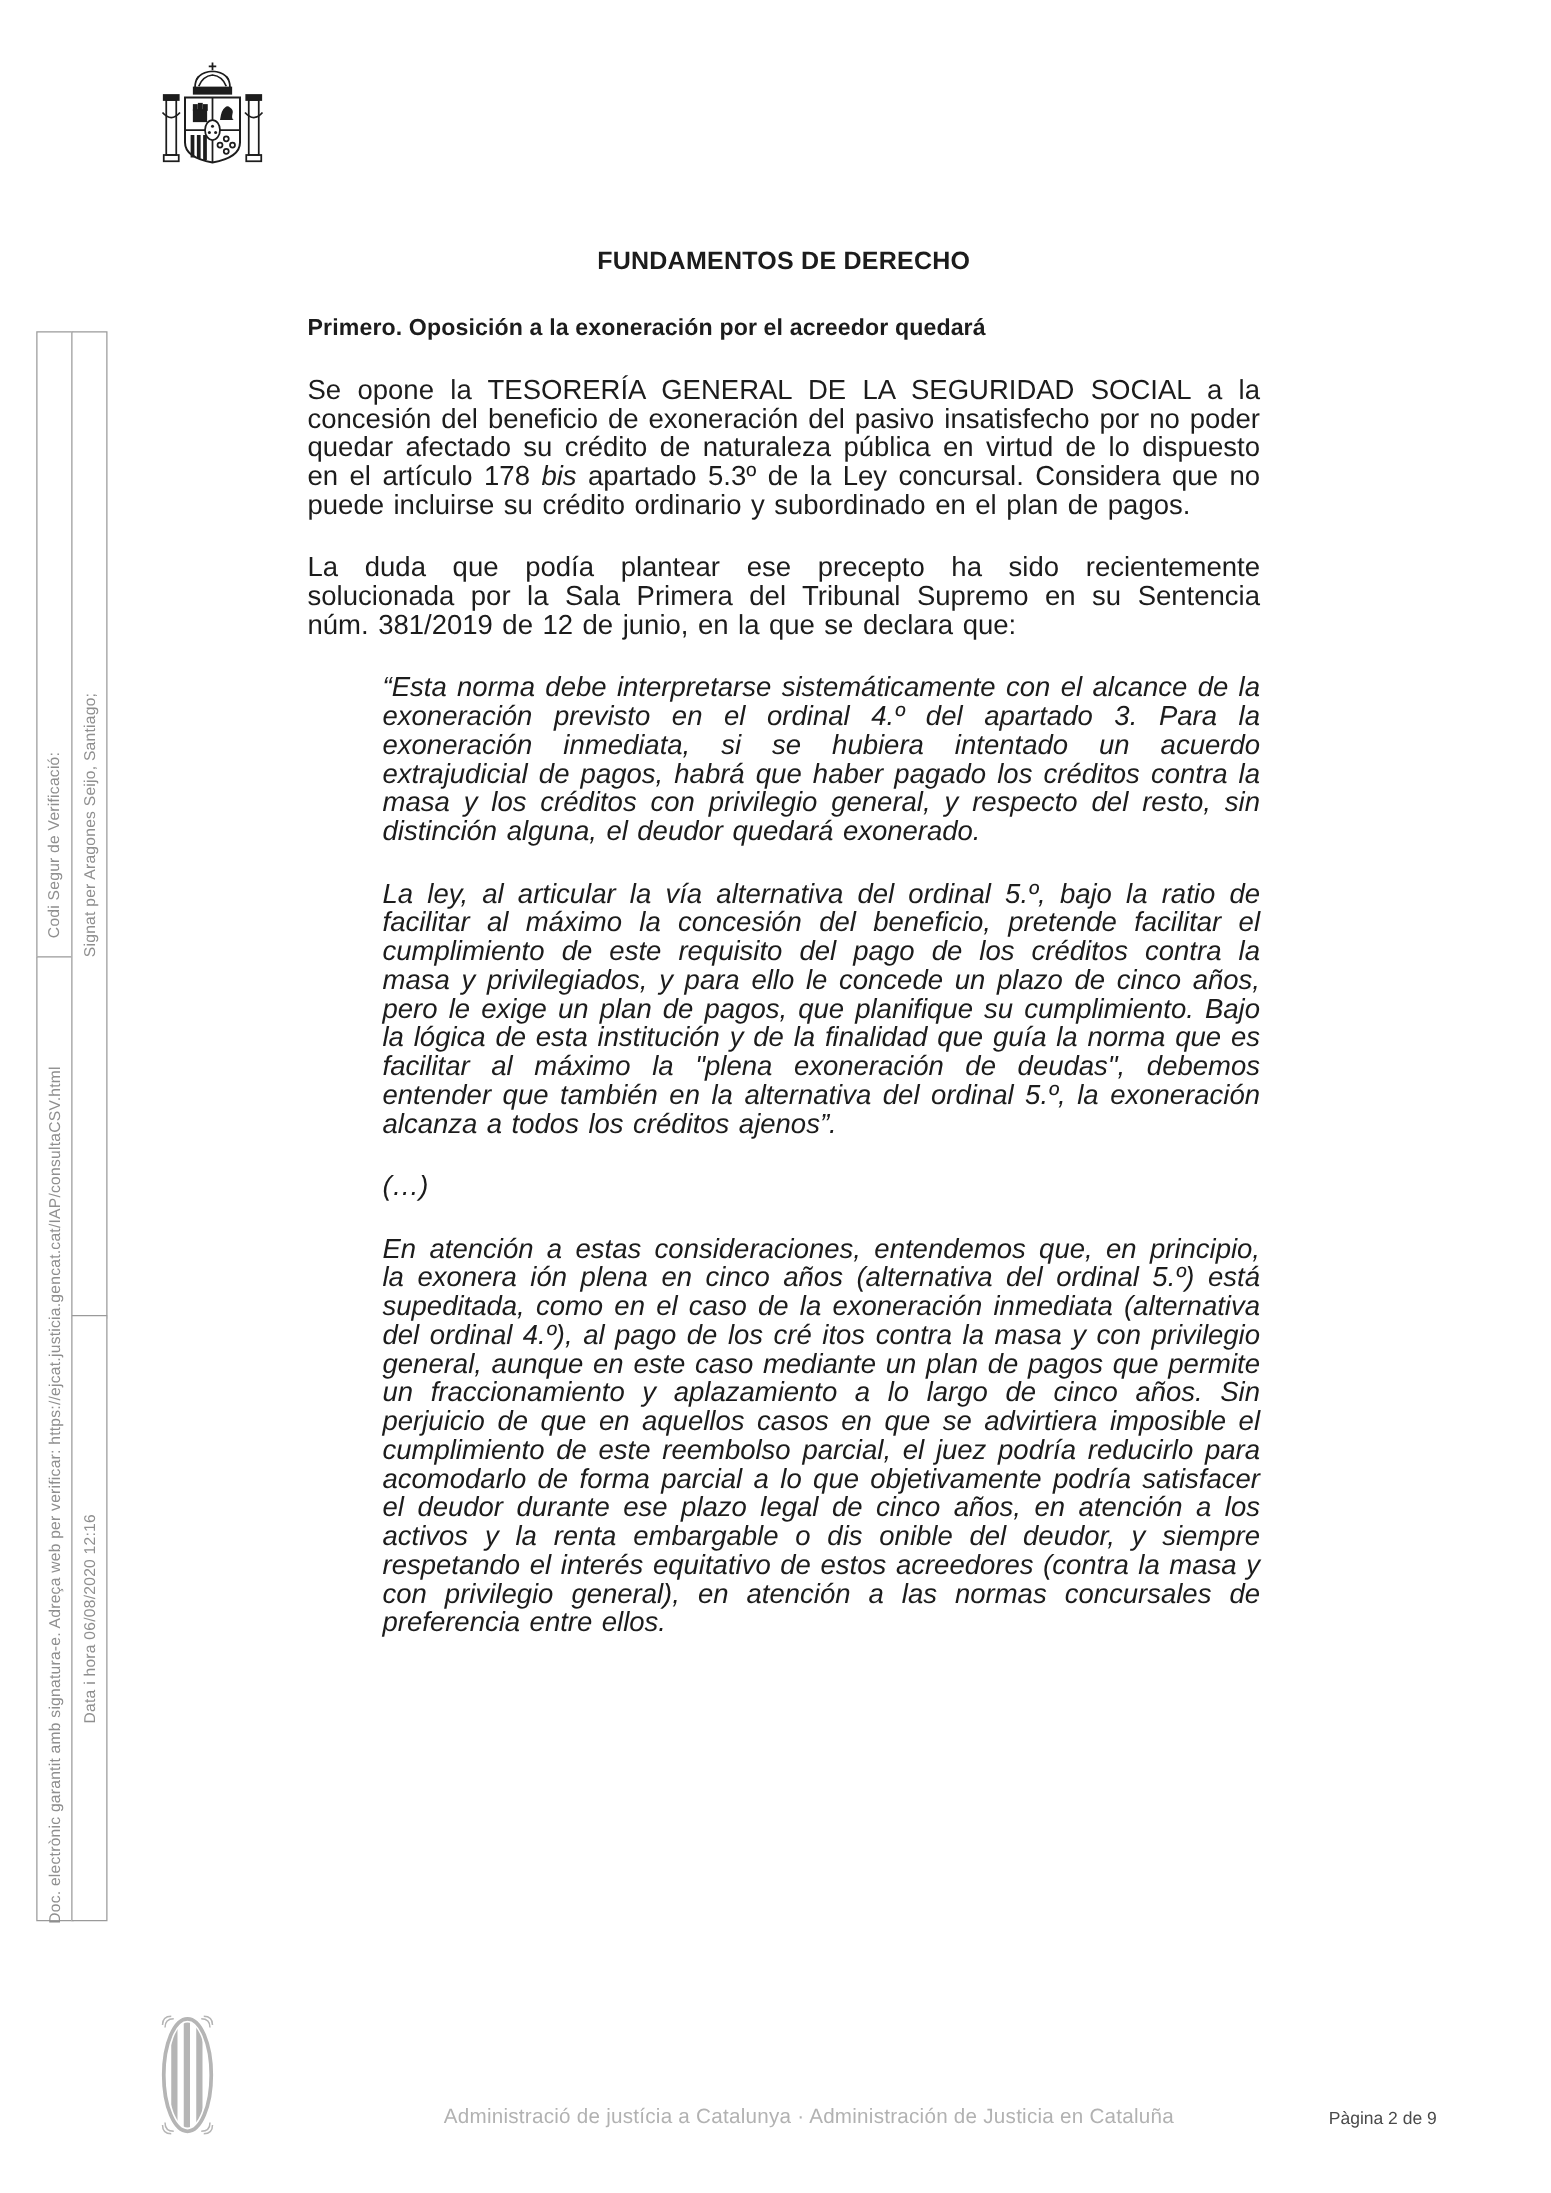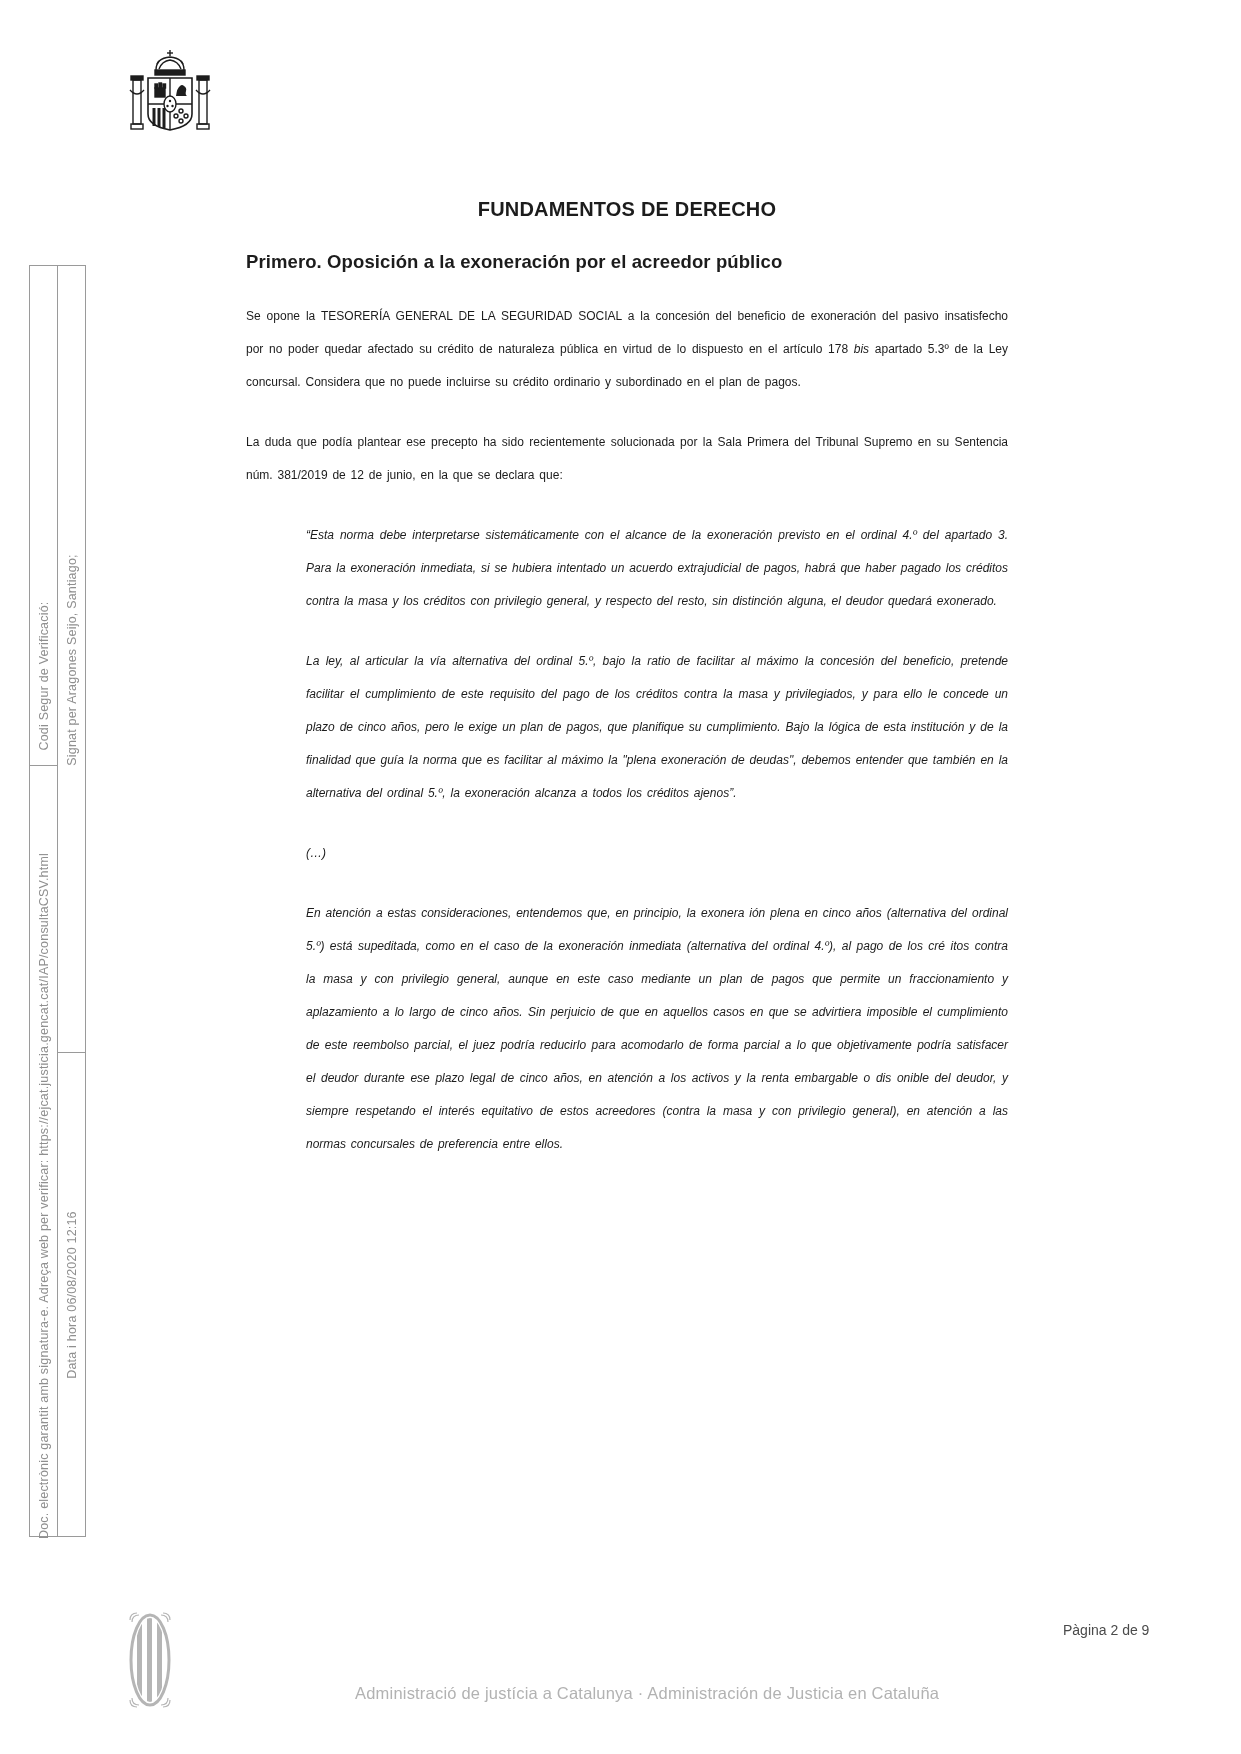--- a/index.html
+++ b/index.html
@@ -45,39 +45,39 @@
     text-align:center;
     letter-spacing:0.2px;
   }
   .section-heading {
     margin:30px 0 0 0;
     font-size:18.5px; font-weight:700;
     letter-spacing:0.1px;
   }
   p.body {
     margin:27px 0 0 0;
-    font-size:12px;
-    line-height:33px;
+    font-size:22px;
+    line-height:23px;
     text-align:justify;
     word-spacing:1.5px;
   }
   .quote { margin-left:60px; }
   .quote p.body { font-style:italic; }
   p.ellipsis { font-style:normal; text-align:left; }
 
   
   .gencat-logo { position:absolute; left:127px; top:1610px; width:46px; height:100px; }
   .footer-admin {
     position:absolute; left:355px; top:1684px; width:620px;
     font-size:16.5px; color:#b2b2b2; text-align:left;
     letter-spacing:0.2px;
     white-space:nowrap;
   }
   .footer-page {
-    position:absolute; left:1063px; top:1622px; width:110px;
+    position:absolute; left:1063px; top:1686px; width:110px;
     font-size:14px; color:#4a4a4a; text-align:left;
     white-space:nowrap;
   }
 </style>
 </head>
 <body>
 
 <div class="coa">
   <svg width="88" height="96" viewBox="0 0 88 96" fill="none" stroke="#1d1d1d" stroke-width="1.4">
 
@@ -136,21 +136,21 @@
     <span class="vtext">Signat per Aragones Seijo, Santiago;</span>
   </div>
   <div class="sb-cell sb-d">
     <span class="vtext">Data i hora 06/08/2020 12:16</span>
   </div>
 </aside>
 
 <main class="content">
   <h1 class="doc-title">FUNDAMENTOS DE DERECHO</h1>
 
-  <h2 class="section-heading">Primero. Oposición a la exoneración por el acreedor público</h2>
+  <h2 class="section-heading">Primero. Oposición a la exoneración por el acreedor quedará</h2>
 
   <p class="body"><span>Se opone la TESORERÍA GENERAL DE LA SEGURIDAD SOCIAL a la concesión del beneficio de exoneración del pasivo insatisfecho por no poder quedar afectado su crédito de naturaleza pública en virtud de lo dispuesto en el artículo 178 </span><i>bis</i><span> apartado 5.3º de la Ley concursal. Considera que no puede incluirse su crédito ordinario y subordinado en el plan de pagos.</span></p>
 
   <p class="body">La duda que podía plantear ese precepto ha sido recientemente solucionada por la Sala Primera del Tribunal Supremo en su Sentencia núm. 381/2019 de 12 de junio, en la que se declara que:</p>
 
   <div class="quote">
     <p class="body">“Esta norma debe interpretarse sistemáticamente con el alcance de la exoneración previsto en el ordinal 4.º del apartado 3. Para la exoneración inmediata, si se hubiera intentado un acuerdo extrajudicial de pagos, habrá que haber pagado los créditos contra la masa y los créditos con privilegio general, y respecto del resto, sin distinción alguna, el deudor quedará exonerado.</p>
     <p class="body">La ley, al articular la vía alternativa del ordinal 5.º, bajo la ratio de facilitar al máximo la concesión del beneficio, pretende facilitar el cumplimiento de este requisito del pago de los créditos contra la masa y privilegiados, y para ello le concede un plazo de cinco años, pero le exige un plan de pagos, que planifique su cumplimiento. Bajo la lógica de esta institución y de la finalidad que guía la norma que es facilitar al máximo la "plena exoneración de deudas", debemos entender que también en la alternativa del ordinal 5.º, la exoneración alcanza a todos los créditos ajenos”.</p>
     <p class="body ellipsis">(…)</p>
     <p class="body">En atención a estas consideraciones, entendemos que, en principio, la exonera ión plena en cinco años (alternativa del ordinal 5.º) está supeditada, como en el caso de la exoneración inmediata (alternativa del ordinal 4.º), al pago de los cré itos contra la masa y con privilegio general, aunque en este caso mediante un plan de pagos que permite un fraccionamiento y aplazamiento a lo largo de cinco años. Sin perjuicio de que en aquellos casos en que se advirtiera imposible el cumplimiento de este reembolso parcial, el juez podría reducirlo para acomodarlo de forma parcial a lo que objetivamente podría satisfacer el deudor durante ese plazo legal de cinco años, en atención a los activos y la renta embargable o dis onible del deudor, y siempre respetando el interés equitativo de estos acreedores (contra la masa y con privilegio general), en atención a las normas concursales de preferencia entre ellos.</p>

